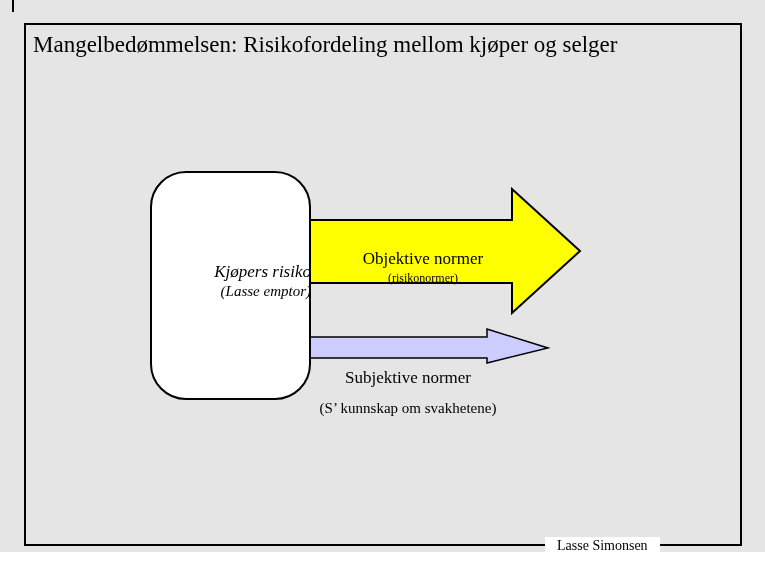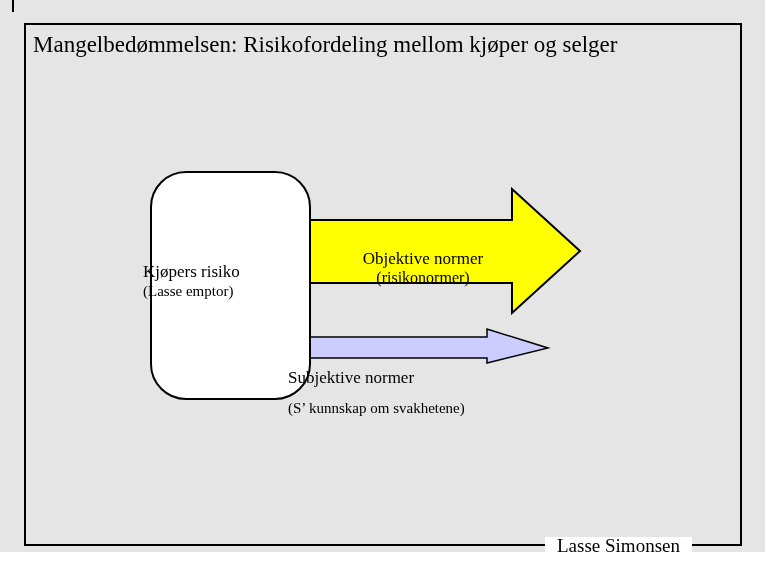--- a/index.html
+++ b/index.html
@@ -43,49 +43,51 @@
     width: 161px; height: 229px;
     border: 2px solid #000000;
     border-radius: 36px;
     background: #ffffff;
     z-index: 2;
   }
   .buyer-box-text {
     position: absolute;
     left: 143px; top: 261px;
     width: 168px;
-    text-align: left;
+    text-align: right;
     z-index: 3;
+    font-style: italic;
   }
   .buyer-box-text .line1 { font-size: 17px; line-height: 21px; }
   .buyer-box-text .line2 { font-size: 15px; line-height: 19px; }
   .objective-text {
     position: absolute;
     left: 310px; top: 229px;
     width: 226px;
     text-align: center;
     z-index: 3;
     margin-top: 19px;
   }
   .objective-text .line1 { font-size: 17px; line-height: 21px; }
-  .objective-text .line2 { font-size: 16px; line-height: 18px; }
+  .objective-text .line2 { font-size: 12px; line-height: 18px; }
   .subjective-text {
     position: absolute;
     left: 288px; top: 367px;
     width: 240px;
+    text-align: center;
     z-index: 3;
   }
   .subjective-text .line1 { font-size: 17px; line-height: 21px; }
   .subjective-text .line2 { font-size: 15px; line-height: 19px; margin-top: 11px; }
   .footer-author {
     position: absolute;
     left: 545px; top: 537px;
     padding: 0 12px;
     background: #ffffff;
-    font-size: 19px;
+    font-size: 14px;
     line-height: 17px;
     z-index: 3;
     white-space: nowrap;
   }
 </style>
 </head>
 <body>
 
 <div class="canvas">
 

